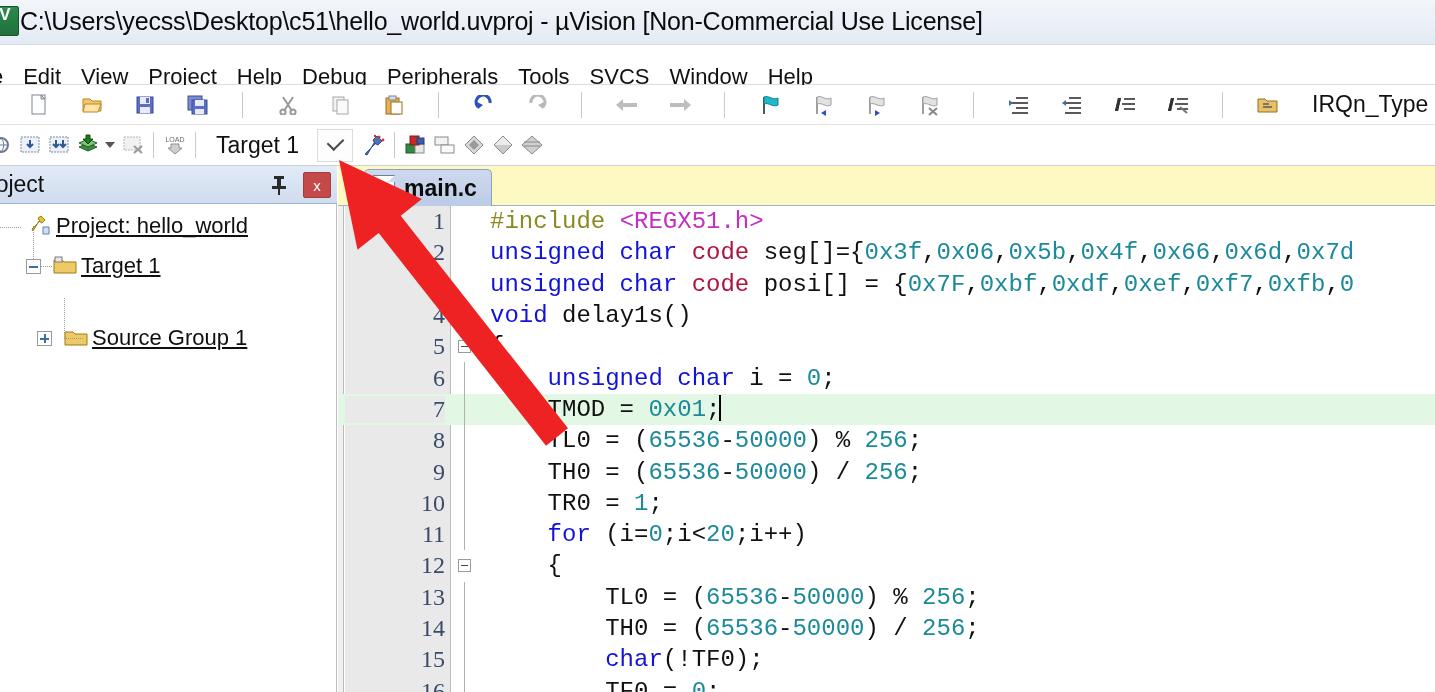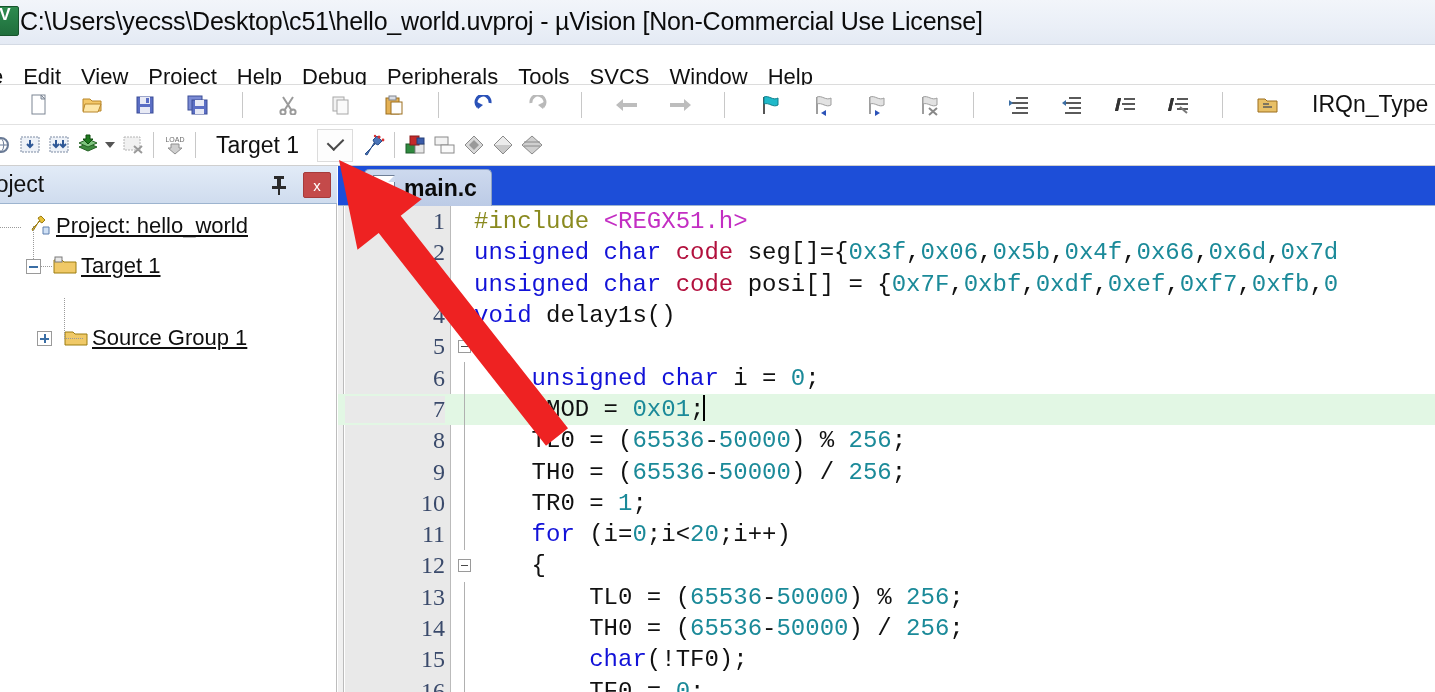--- a/index.html
+++ b/index.html
@@ -158,21 +158,21 @@
       repeating-linear-gradient(to bottom,#9a9a9a 0 1px,transparent 1px 2px);
   }
   .hline {
     position:absolute; height:1px; background:
       repeating-linear-gradient(to right,#9a9a9a 0 1px,transparent 1px 2px);
   }
 
   
   .tabstrip {
     position: absolute; left: 338px; top: 166px; width: 1097px; height: 40px;
-    background: #1d4ed8; border-bottom: 1px solid #9db4cf;
+    background: #fef9c3; border-bottom: 1px solid #9db4cf;
   }
   .tab {
     position: absolute; left: 26px; top: 3px; height: 37px;
     background: linear-gradient(180deg,#cdd9ee 0%, #bccbe6 100%);
     border: 1px solid #8ea3c4; border-bottom: none;
     border-radius: 5px 5px 0 0;
     display: flex; align-items: center; padding: 0 14px 0 8px;
   }
   .tab-icon {
     width: 22px; height: 26px; flex:none; margin-right: 9px;
@@ -211,21 +211,21 @@
     position: relative; height: 31.3px; display: flex; align-items: center;
     font-family: "Liberation Mono", monospace;
     font-size: 24px; white-space: pre; color: #111;
   }
   .cline .num {
     position: absolute; left: 7px; width: 100px; text-align: right;
     font-family: "Liberation Serif", serif;
     font-size: 24px; color: #3a4a6b;
   }
   .cline .code {
-    position: absolute; left: 136px; white-space: pre; text-align: right;
+    position: absolute; left: 152px; white-space: pre; text-align: right;
   }
   .cline.hl { background: #e2f7e4; }
   .cline.hl .num { background: #e9e9e9; }
   .fold-box {
     position: absolute; left: 120px; top: 9px;
     width: 13px; height: 13px; border: 1px solid #9a9a9a; background: #fff;
   }
   .fold-box::before{
     content:""; position:absolute; left:2px; top:5px; width:7px;height:1px;
     background:#4a4a4a;

